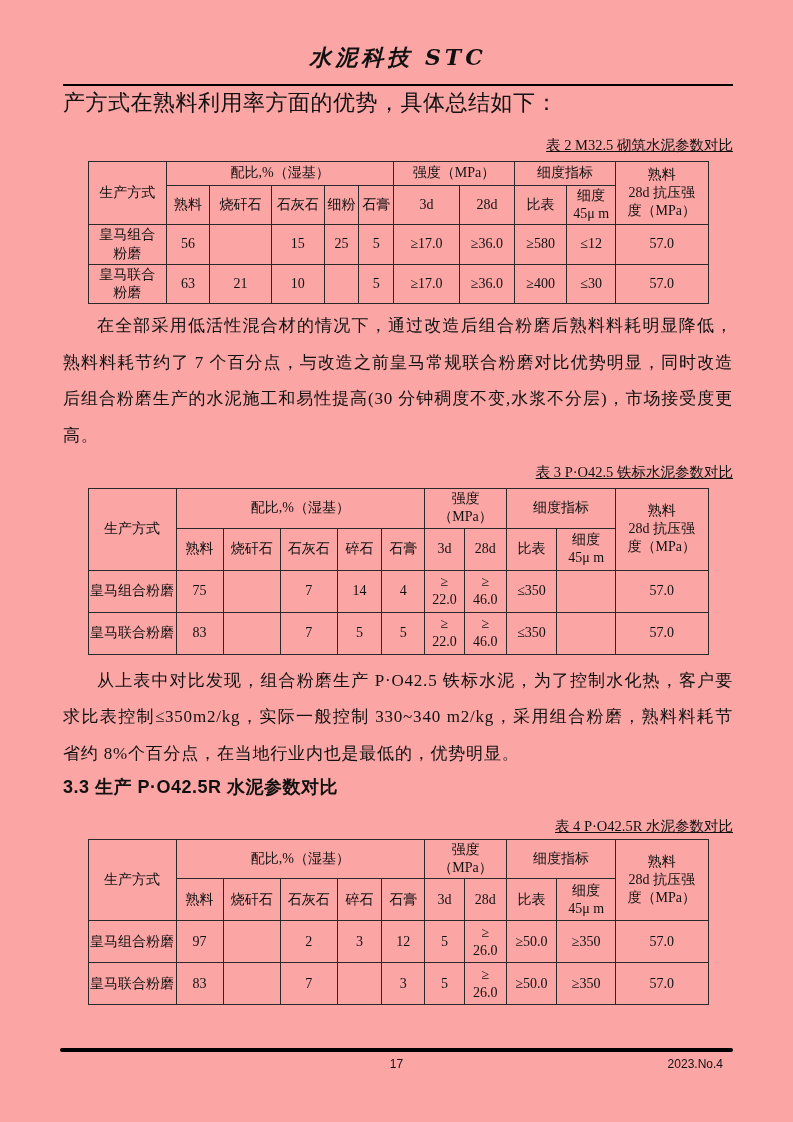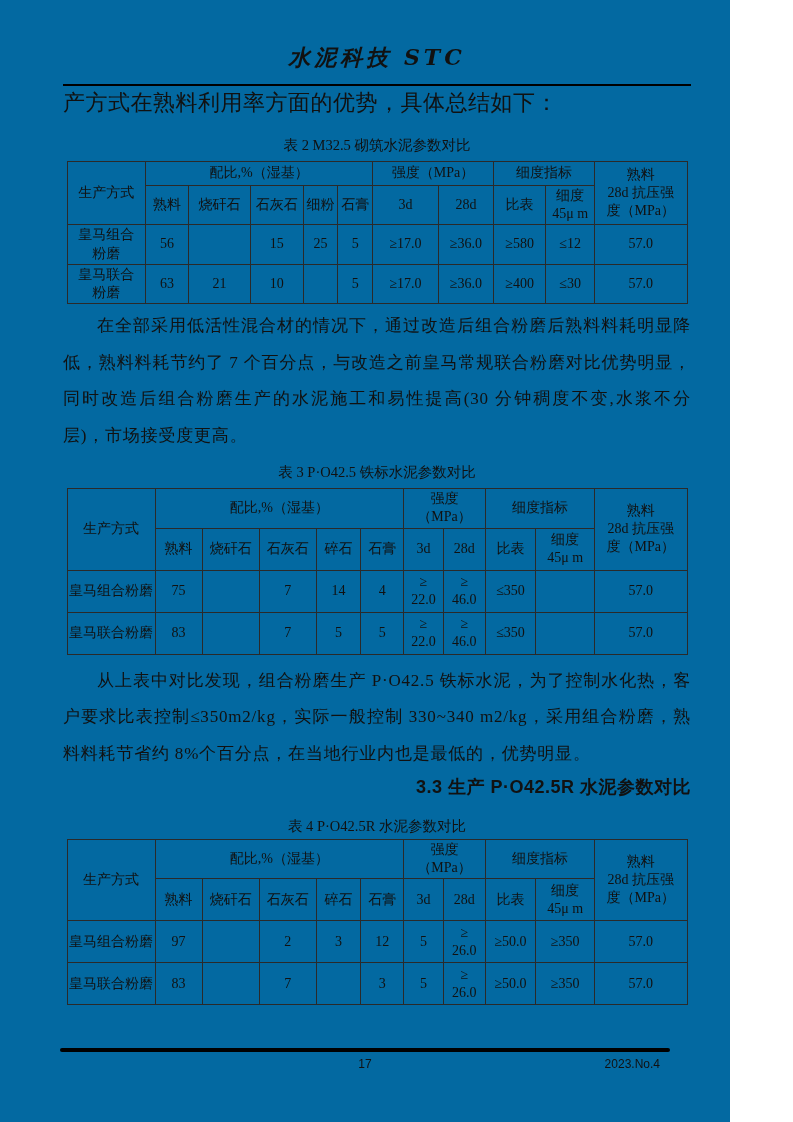--- a/index.html
+++ b/index.html
@@ -1,23 +1,23 @@
 <!DOCTYPE html>
 <html><head>
 <meta charset="utf-8">
 <style>
   * { margin:0; padding:0; box-sizing:border-box; }
   html,body { background:#fff; }
   .page {
     position:relative;
-    width:730px; height:1122px;
-    background:#0369a1;
+    width:793px; height:1122px;
+    background:#fca5a5;
     color:#111;
     font-family:"Liberation Serif","DejaVu Serif",serif;
-    padding:42px 39px 0 63px;
+    padding:42px 60px 0 63px;
     overflow:hidden;
   }
   .journal-title {
     text-align:center;
     font-size:22px;
     font-weight:bold;
     font-style:italic;
     letter-spacing:4px;
     line-height:30px;
     font-family:"DejaVu Serif","Liberation Serif",serif;
@@ -35,25 +35,26 @@
   }
   .section-heading {
     font-family:"Liberation Sans","DejaVu Sans",sans-serif;
     font-weight:bold;
     font-size:18px;
     line-height:26px;
     letter-spacing:0.5px;
   }
   .sec-1 .section-heading { margin-top:9px; }
   .sec-2 .section-heading { margin-top:0px; }
-  .sec-3 .section-heading { margin-top:2px;text-align:right; }
+  .sec-3 .section-heading { margin-top:2px; }
   .table-caption {
-    text-align:center;
+    text-align:right;
     font-size:14.5px;
     line-height:20px;
+    text-decoration:underline;
   }
   .sec-1 .table-caption { margin-top:19px; }
   .sec-2 .table-caption { margin-top:8px; }
   .sec-3 .table-caption { margin-top:16px; }
   table.param-table {
     width:621px;
     margin:0 auto;
     border-collapse:collapse;
     table-layout:fixed;
     font-size:14px;

